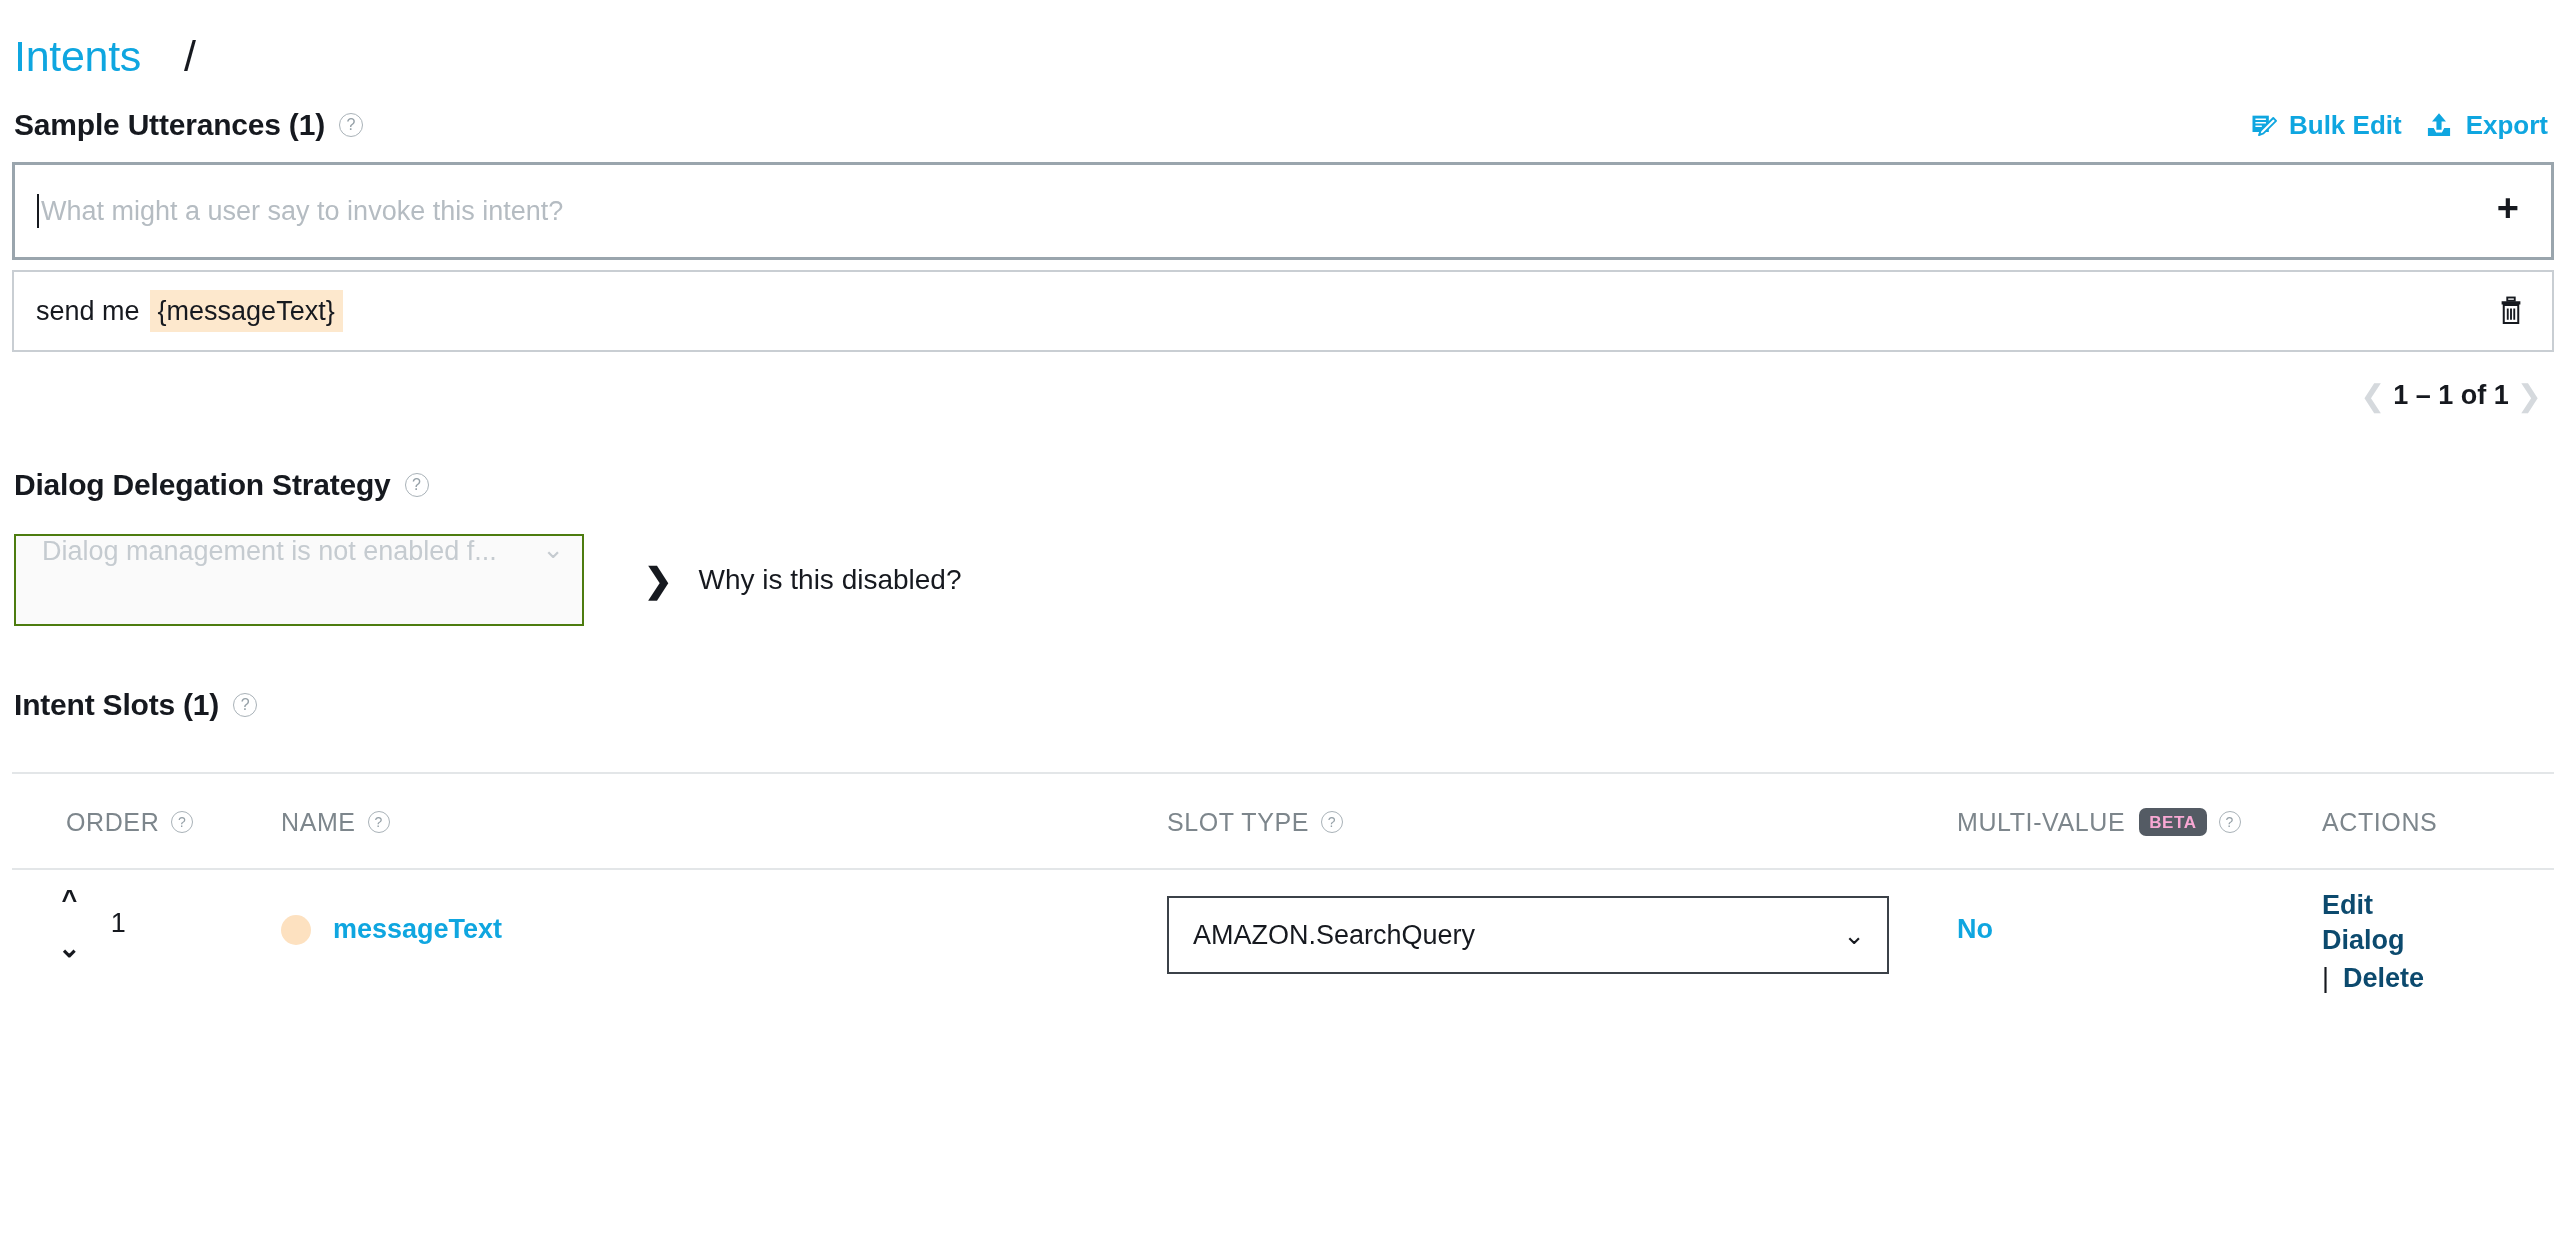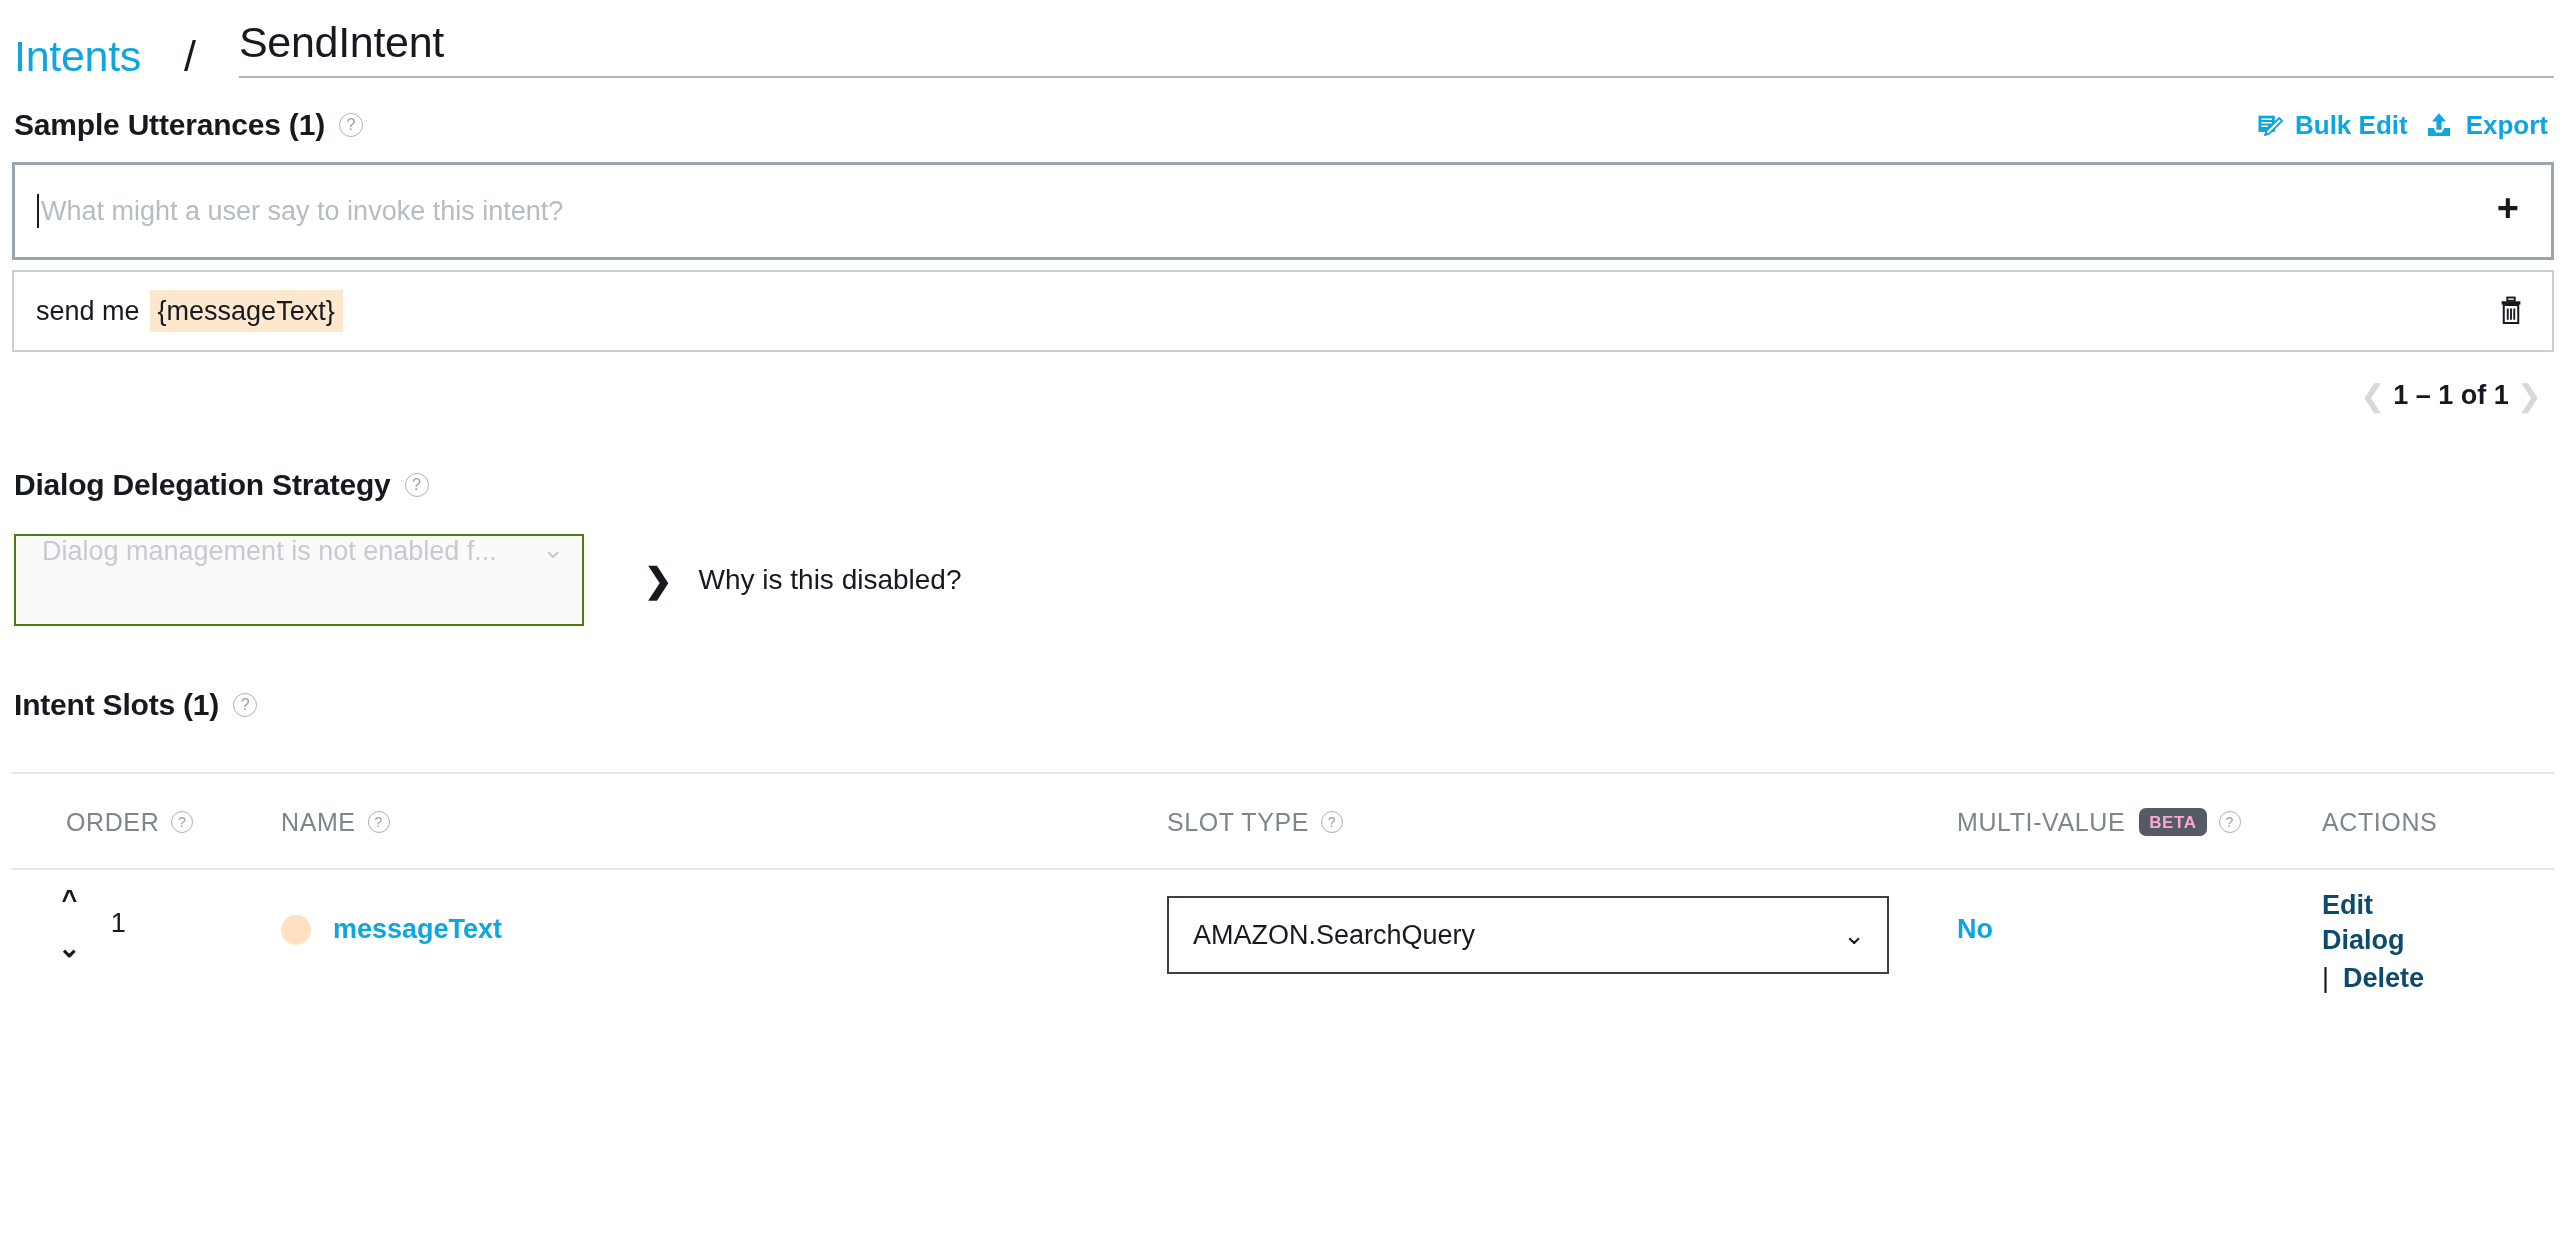--- a/index.html
+++ b/index.html
@@ -96,21 +96,21 @@
     cursor: pointer;
     flex: none;
   }
   .help-icon.sm {
     width: 22px; height: 22px; font-size: 14px; margin-left: 12px;
   }
 
   .head-actions {
     display: flex;
     align-items: center;
-    gap: 16px;
+    gap: 22px;
     padding-right: 6px;
   }
   .head-action {
     display: flex;
     align-items: center;
     gap: 12px;
     color: #0fa6e0;
     font-size: 26px;
     font-weight: bold;
     cursor: pointer;
@@ -402,24 +402,20 @@
   }
 </style>
 </head>
 <body>
 
 <div class="page">
 
   <div class="breadcrumb-row">
     <span class="crumb-link">Intents</span>
     <span class="crumb-sep">/</span>
-    <span class="crumb-current-wrap">
-      <span class="crumb-current">SendIntent</span>
-      <span class="crumb-rule"></span>
-    </span>
   </div>
 
   <div class="section-head">
     <div class="section-title-group">
       <span class="section-title">Sample Utterances (1)</span>
       <span class="help-icon">?</span>
     </div>
     <div class="head-actions">
       <div class="head-action">
         <span>

